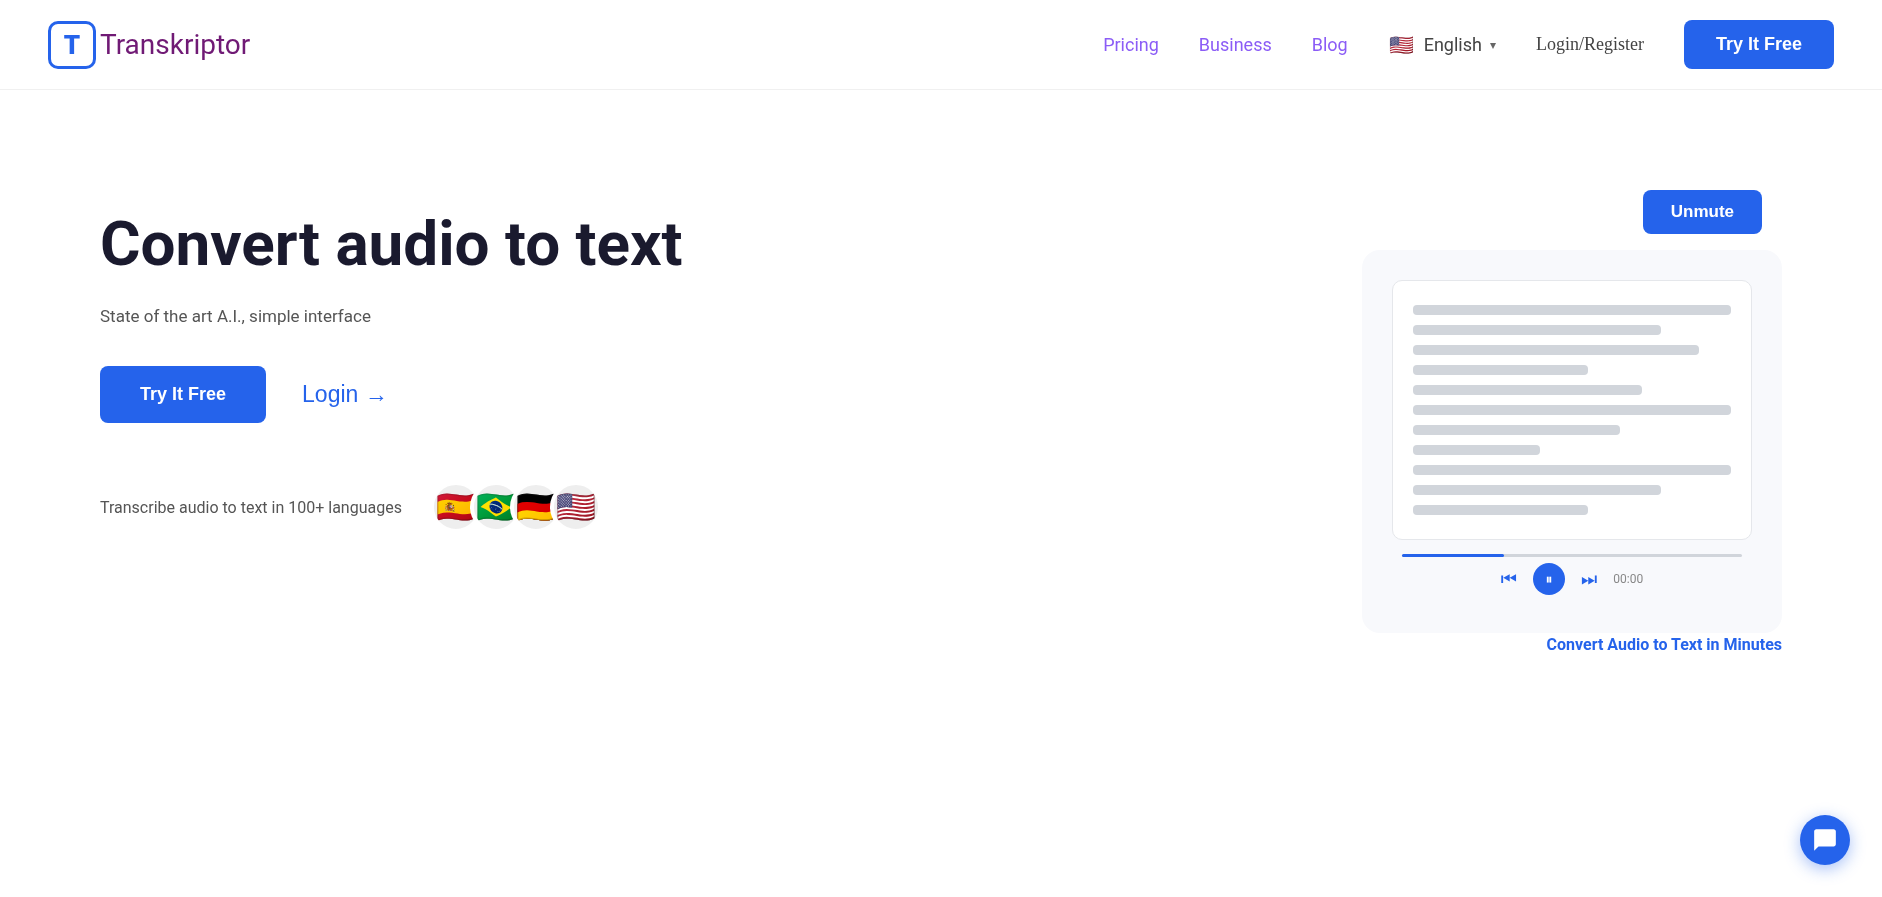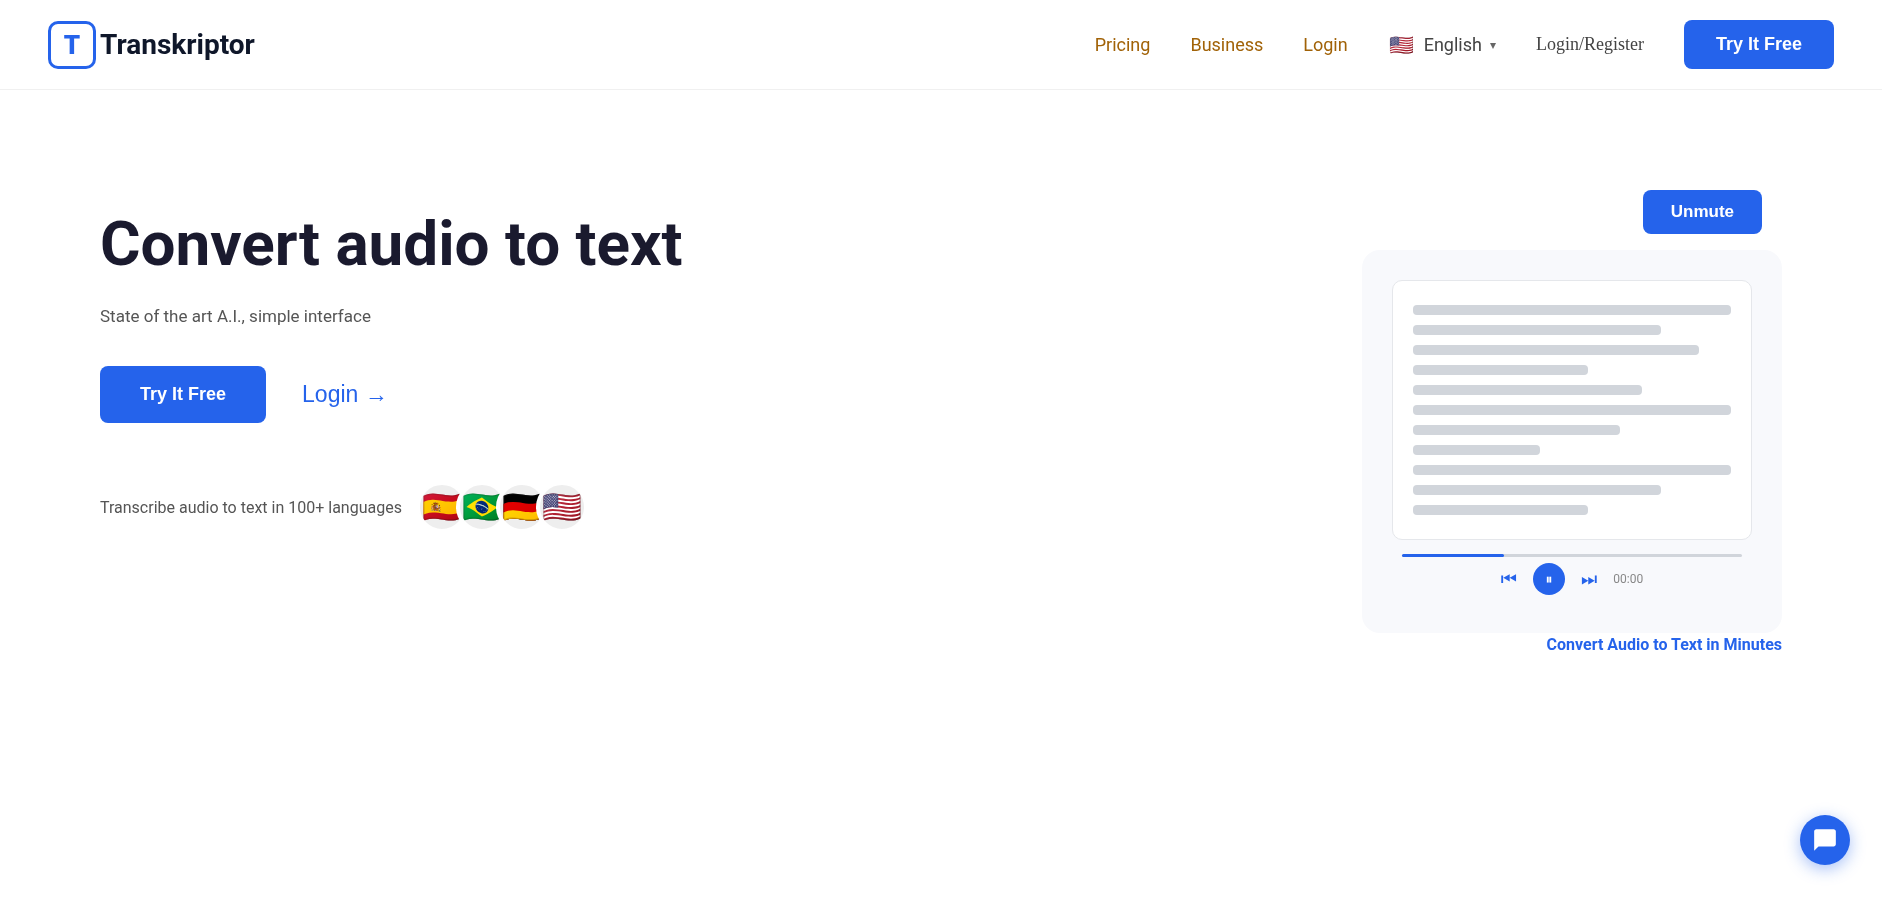--- a/index.html
+++ b/index.html
@@ -29,31 +29,31 @@
       border-radius: 10px;
       display: flex;
       align-items: center;
       justify-content: center;
       font-weight: 900;
       font-size: 26px;
       color: #2563eb;
     }
     .logo-text {
       font-size: 28px;
-      font-weight: 700;
-      color: #0f172a;
+      font-weight: 400;
+      color: #701a75;
     }
     .navbar-nav {
       display: flex;
       align-items: center;
       gap: 40px;
     }
     .nav-link {
       font-size: 18px;
-      color: #a16207;
+      color: #8b5cf6;
       text-decoration: none;
       cursor: pointer;
       font-weight: 400;
     }
     .nav-lang {
       display: flex;
       align-items: center;
       gap: 8px;
       font-size: 18px;
       color: #444;
@@ -144,21 +144,21 @@
       font-size: 23px;
       font-weight: 500;
       cursor: pointer;
       display: flex;
       align-items: center;
       gap: 6px;
     }
     .hero-languages {
       display: flex;
       align-items: center;
-      gap: 16px;
+      gap: 30px;
     }
     .hero-lang-text {
       font-size: 16px;
       color: #555;
     }
     .flags-row {
       display: flex;
       align-items: center;
     }
     .flag-item {
@@ -301,21 +301,21 @@
   <div class="navbar-logo">
     <div class="logo-icon">
       <span>T</span>
     </div>
     <span class="logo-text">Transkriptor</span>
   </div>
 
   <div class="navbar-nav">
     <a class="nav-link">Pricing</a>
     <a class="nav-link">Business</a>
-    <a class="nav-link">Login</a>
+    <a class="nav-link">Blog</a>
 
     <div class="nav-lang">
       <div class="flag-circle">🇺🇸</div>
       <span>English</span>
       <span class="chevron-down">▾</span>
     </div>
 
     <a class="nav-login">Login/Register</a>
 
     <button class="btn-try-free-nav">Try It Free</button>

